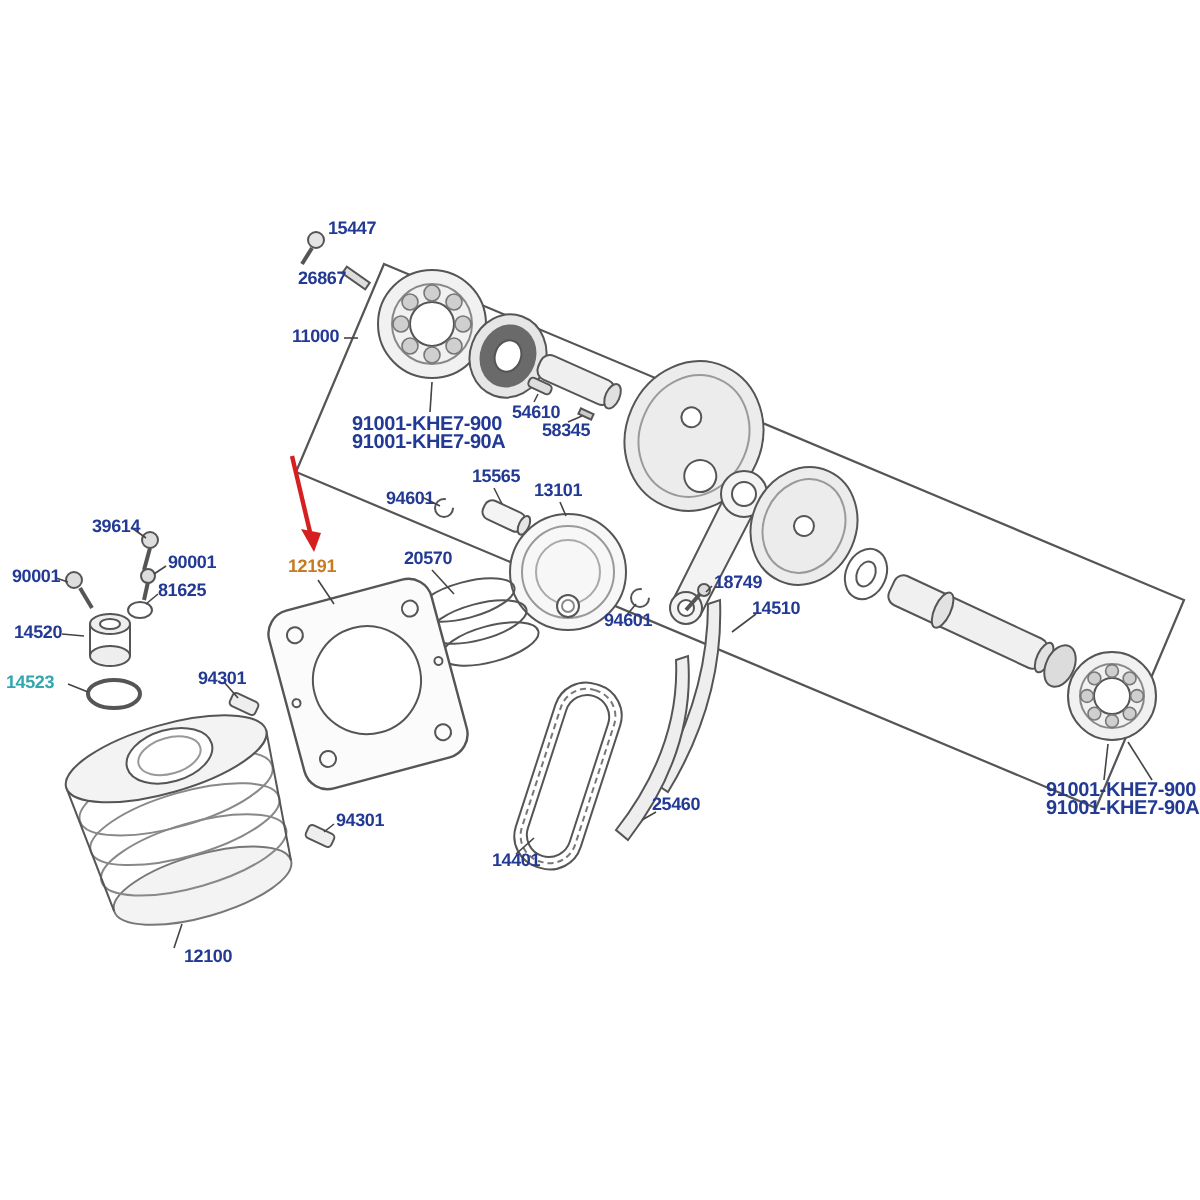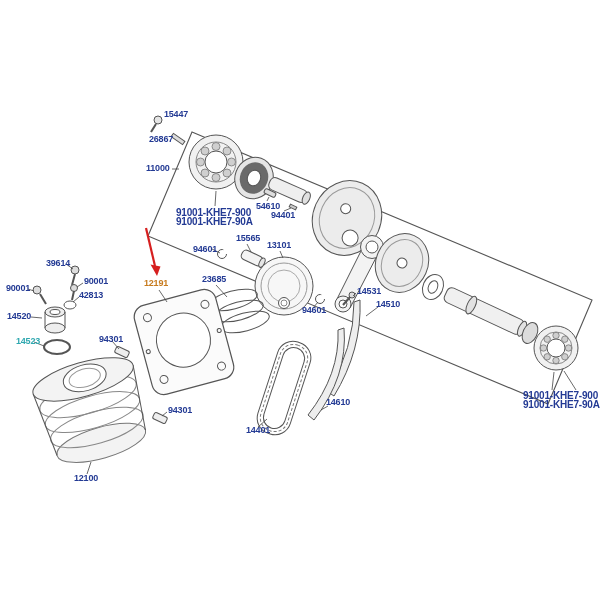--- a/index.html
+++ b/index.html
@@ -238,36 +238,36 @@
     </g>
   </g>
 </svg>
 
 <div class="part-label" style="left:164px;top:110px">15447</div>
 <div class="part-label" style="left:149px;top:135px">26867</div>
 <div class="part-label" style="left:146px;top:164px">11000</div>
 <div class="part-label kh" style="left:176px;top:208px">91001-KHE7-900</div>
 <div class="part-label kh" style="left:176px;top:217px">91001-KHE7-90A</div>
 <div class="part-label" style="left:256px;top:202px">54610</div>
-<div class="part-label" style="left:271px;top:211px">94401</div>
+<div class="part-label" style="left:271px;top:211px">58345</div>
 <div class="part-label" style="left:193px;top:245px">94601</div>
 <div class="part-label" style="left:236px;top:234px">15565</div>
 <div class="part-label" style="left:267px;top:241px">13101</div>
 <div class="part-label highlight" style="left:144px;top:279px">12191</div>
 <div class="part-label" style="left:46px;top:259px">39614</div>
 <div class="part-label" style="left:6px;top:284px">90001</div>
 <div class="part-label" style="left:84px;top:277px">90001</div>
-<div class="part-label" style="left:79px;top:291px">42813</div>
+<div class="part-label" style="left:79px;top:291px">81625</div>
 <div class="part-label" style="left:7px;top:312px">14520</div>
-<div class="part-label teal" style="left:16px;top:337px">14523</div>
+<div class="part-label teal" style="left:3px;top:337px">14523</div>
 <div class="part-label" style="left:99px;top:335px">94301</div>
-<div class="part-label" style="left:202px;top:275px">23685</div>
+<div class="part-label" style="left:202px;top:275px">20570</div>
 <div class="part-label" style="left:302px;top:306px">94601</div>
-<div class="part-label" style="left:357px;top:287px">14531</div>
+<div class="part-label" style="left:357px;top:287px">18749</div>
 <div class="part-label" style="left:376px;top:300px">14510</div>
-<div class="part-label" style="left:326px;top:398px">14610</div>
+<div class="part-label" style="left:326px;top:398px">25460</div>
 <div class="part-label" style="left:168px;top:406px">94301</div>
 <div class="part-label" style="left:246px;top:426px">14401</div>
-<div class="part-label" style="left:74px;top:474px">12100</div>
+<div class="part-label" style="left:92px;top:474px">12100</div>
 <div class="part-label kh" style="left:523px;top:391px">91001-KHE7-900</div>
 <div class="part-label kh" style="left:523px;top:400px">91001-KHE7-90A</div>
 
 </div>
 
 </body></html>

